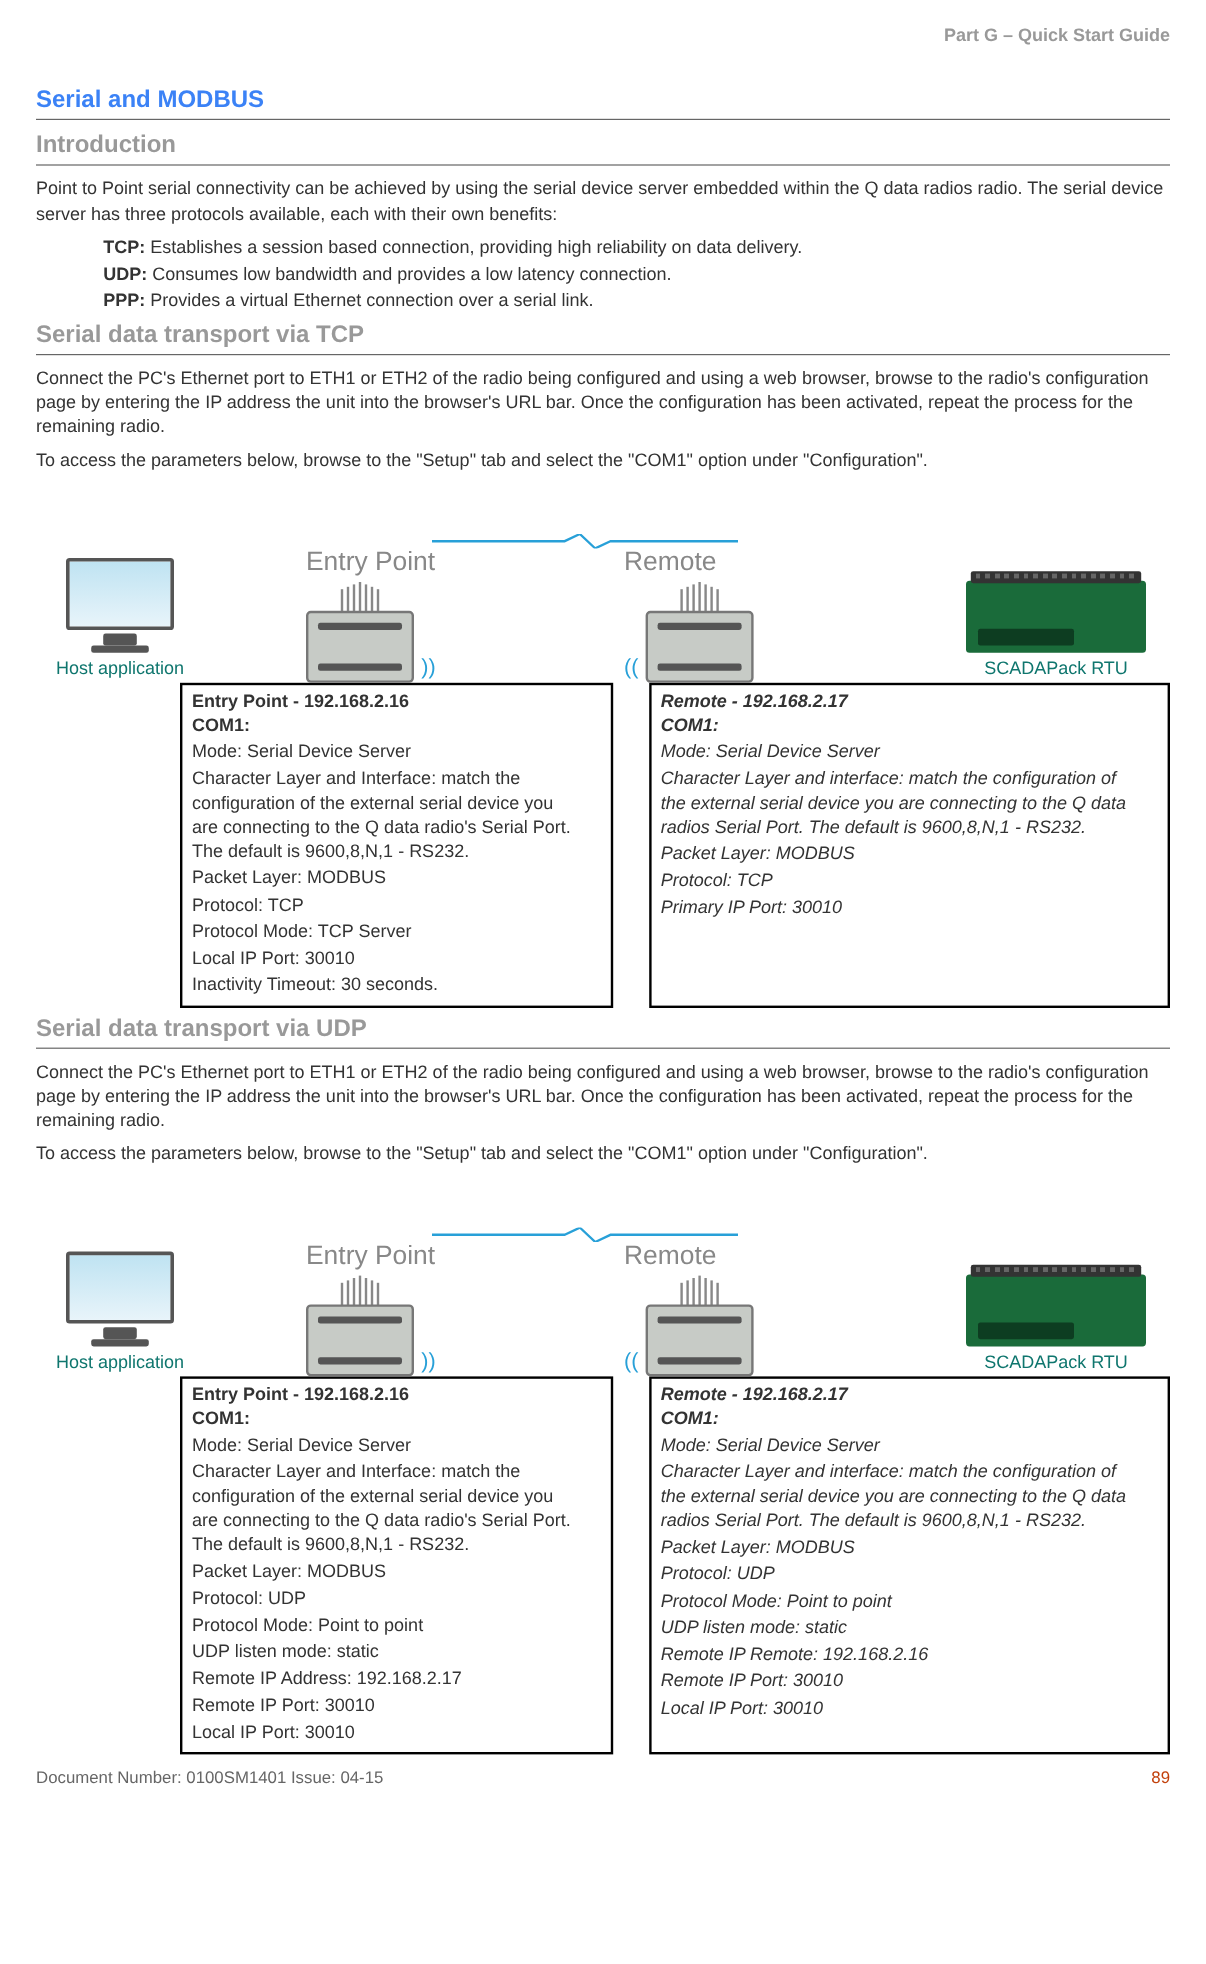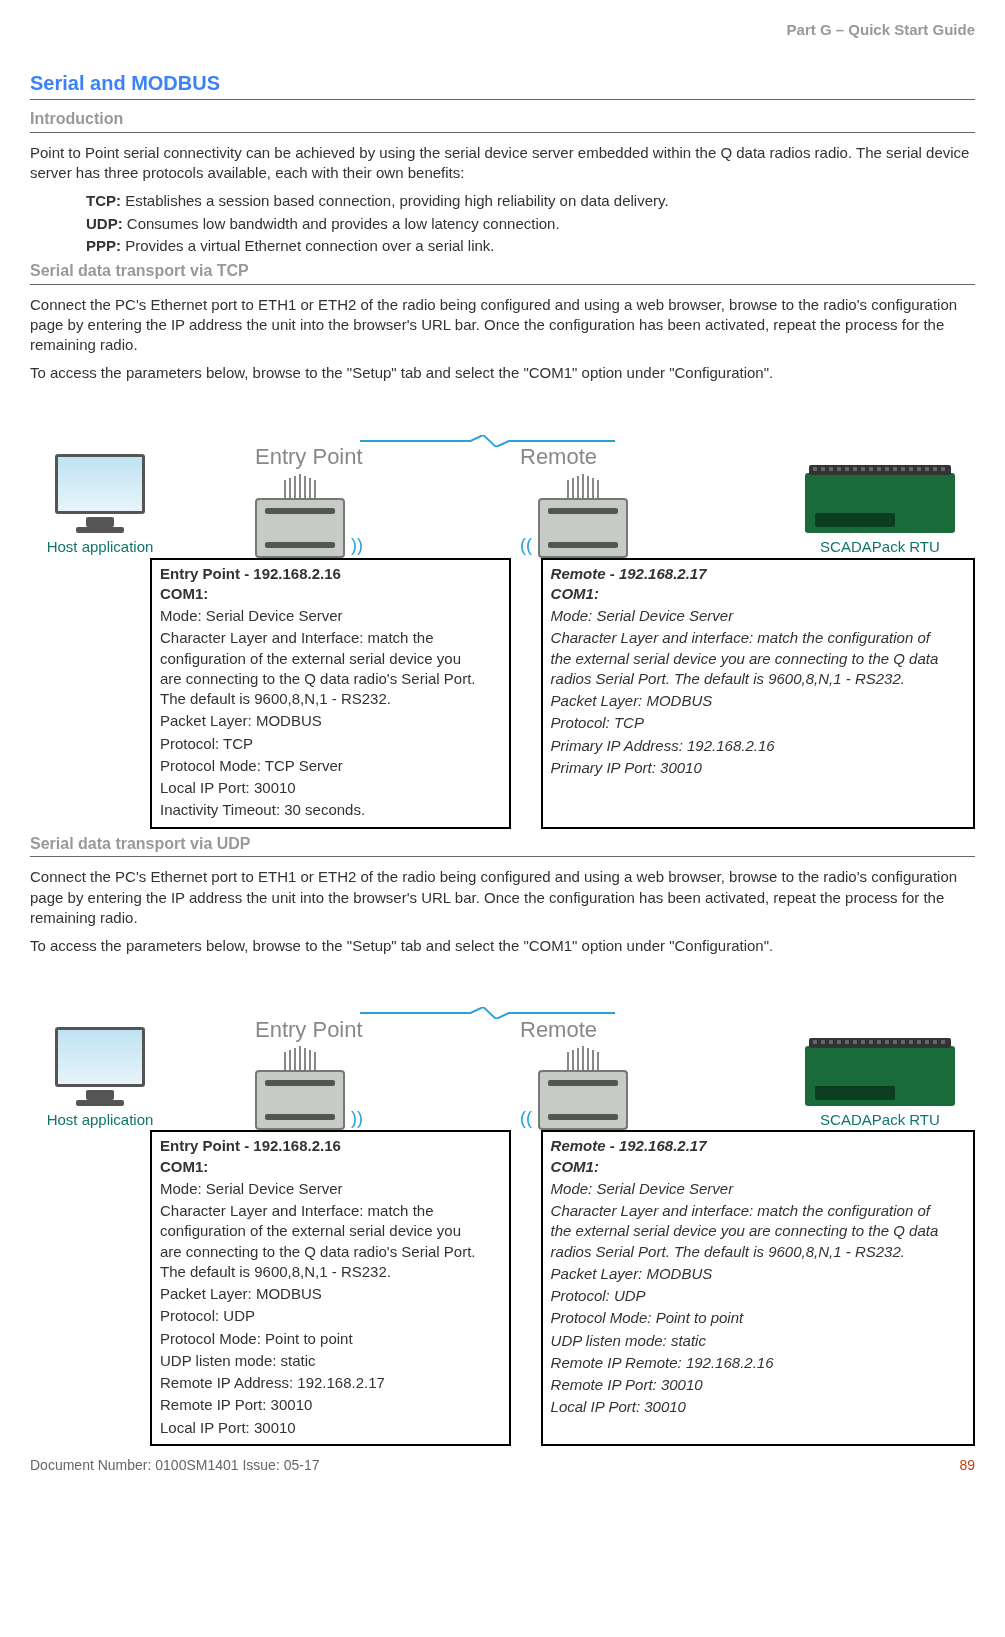--- a/index.html
+++ b/index.html
@@ -24,21 +24,21 @@
     color: #3b82f6;
     font-weight: bold;
     font-size: 20px;
     border-bottom: 1px solid #666;
     margin-bottom: 8px;
     padding-bottom: 2px;
   }
   .h2 {
     color: #999;
     font-weight: bold;
-    font-size: 16px;
+    font-size: 20px;
     border-bottom: 1px solid #666;
     margin-bottom: 10px;
     padding-bottom: 2px;
     margin-top: 4px;
   }
   .para { margin-bottom: 8px; }
   .proto-list { margin-left: 56px; margin-bottom: 4px; }
   .proto-list .row { margin-bottom: 2px; }
   .proto-list b { font-weight: bold; }
   .diagram {
@@ -202,21 +202,20 @@
     <div class="line">Local IP Port: 30010</div>
     <div class="line">Inactivity Timeout: 30 seconds.</div>
   </div>
   <div class="cfg cfg-right">
     <div class="title">Remote - 192.168.2.17</div>
     <div class="title">COM1:</div>
     <div class="line">Mode: Serial Device Server</div>
     <div class="line">Character Layer and interface: match the configuration of the external serial device you are connecting to the Q data radios Serial Port. The default is 9600,8,N,1 - RS232.</div>
     <div class="line">Packet Layer: MODBUS</div>
     <div class="line">Protocol: TCP</div>
-    <div class="line">Primary IP Address: 192.168.2.16</div>
     <div class="line">Primary IP Port: 30010</div>
   </div>
 </div>
 
 <div class="h2">Serial data transport via UDP</div>
 <p class="para">Connect the PC's Ethernet port to ETH1 or ETH2 of the radio being configured and using a web browser, browse to the radio's configuration page by entering the IP address the unit into the browser's URL bar.  Once the configuration has been activated, repeat the process for the remaining radio.</p>
 <p class="para">To access the parameters below, browse to the "Setup" tab and select the "COM1" option under "Configuration".</p>
 
 <div class="diagram">
   <div class="host">
@@ -297,15 +296,15 @@
     <div class="line">Protocol: UDP</div>
     <div class="line">Protocol Mode: Point to point</div>
     <div class="line">UDP listen mode: static</div>
     <div class="line">Remote IP Remote: 192.168.2.16</div>
     <div class="line">Remote IP Port: 30010</div>
     <div class="line">Local IP Port: 30010</div>
   </div>
 </div>
 
 <div class="footer">
-  <span>Document Number: 0100SM1401   Issue: 05-17</span>
+  <span>Document Number: 0100SM1401   Issue: 04-15</span>
   <span class="pg">89</span>
 </div>
 
 </body></html>

